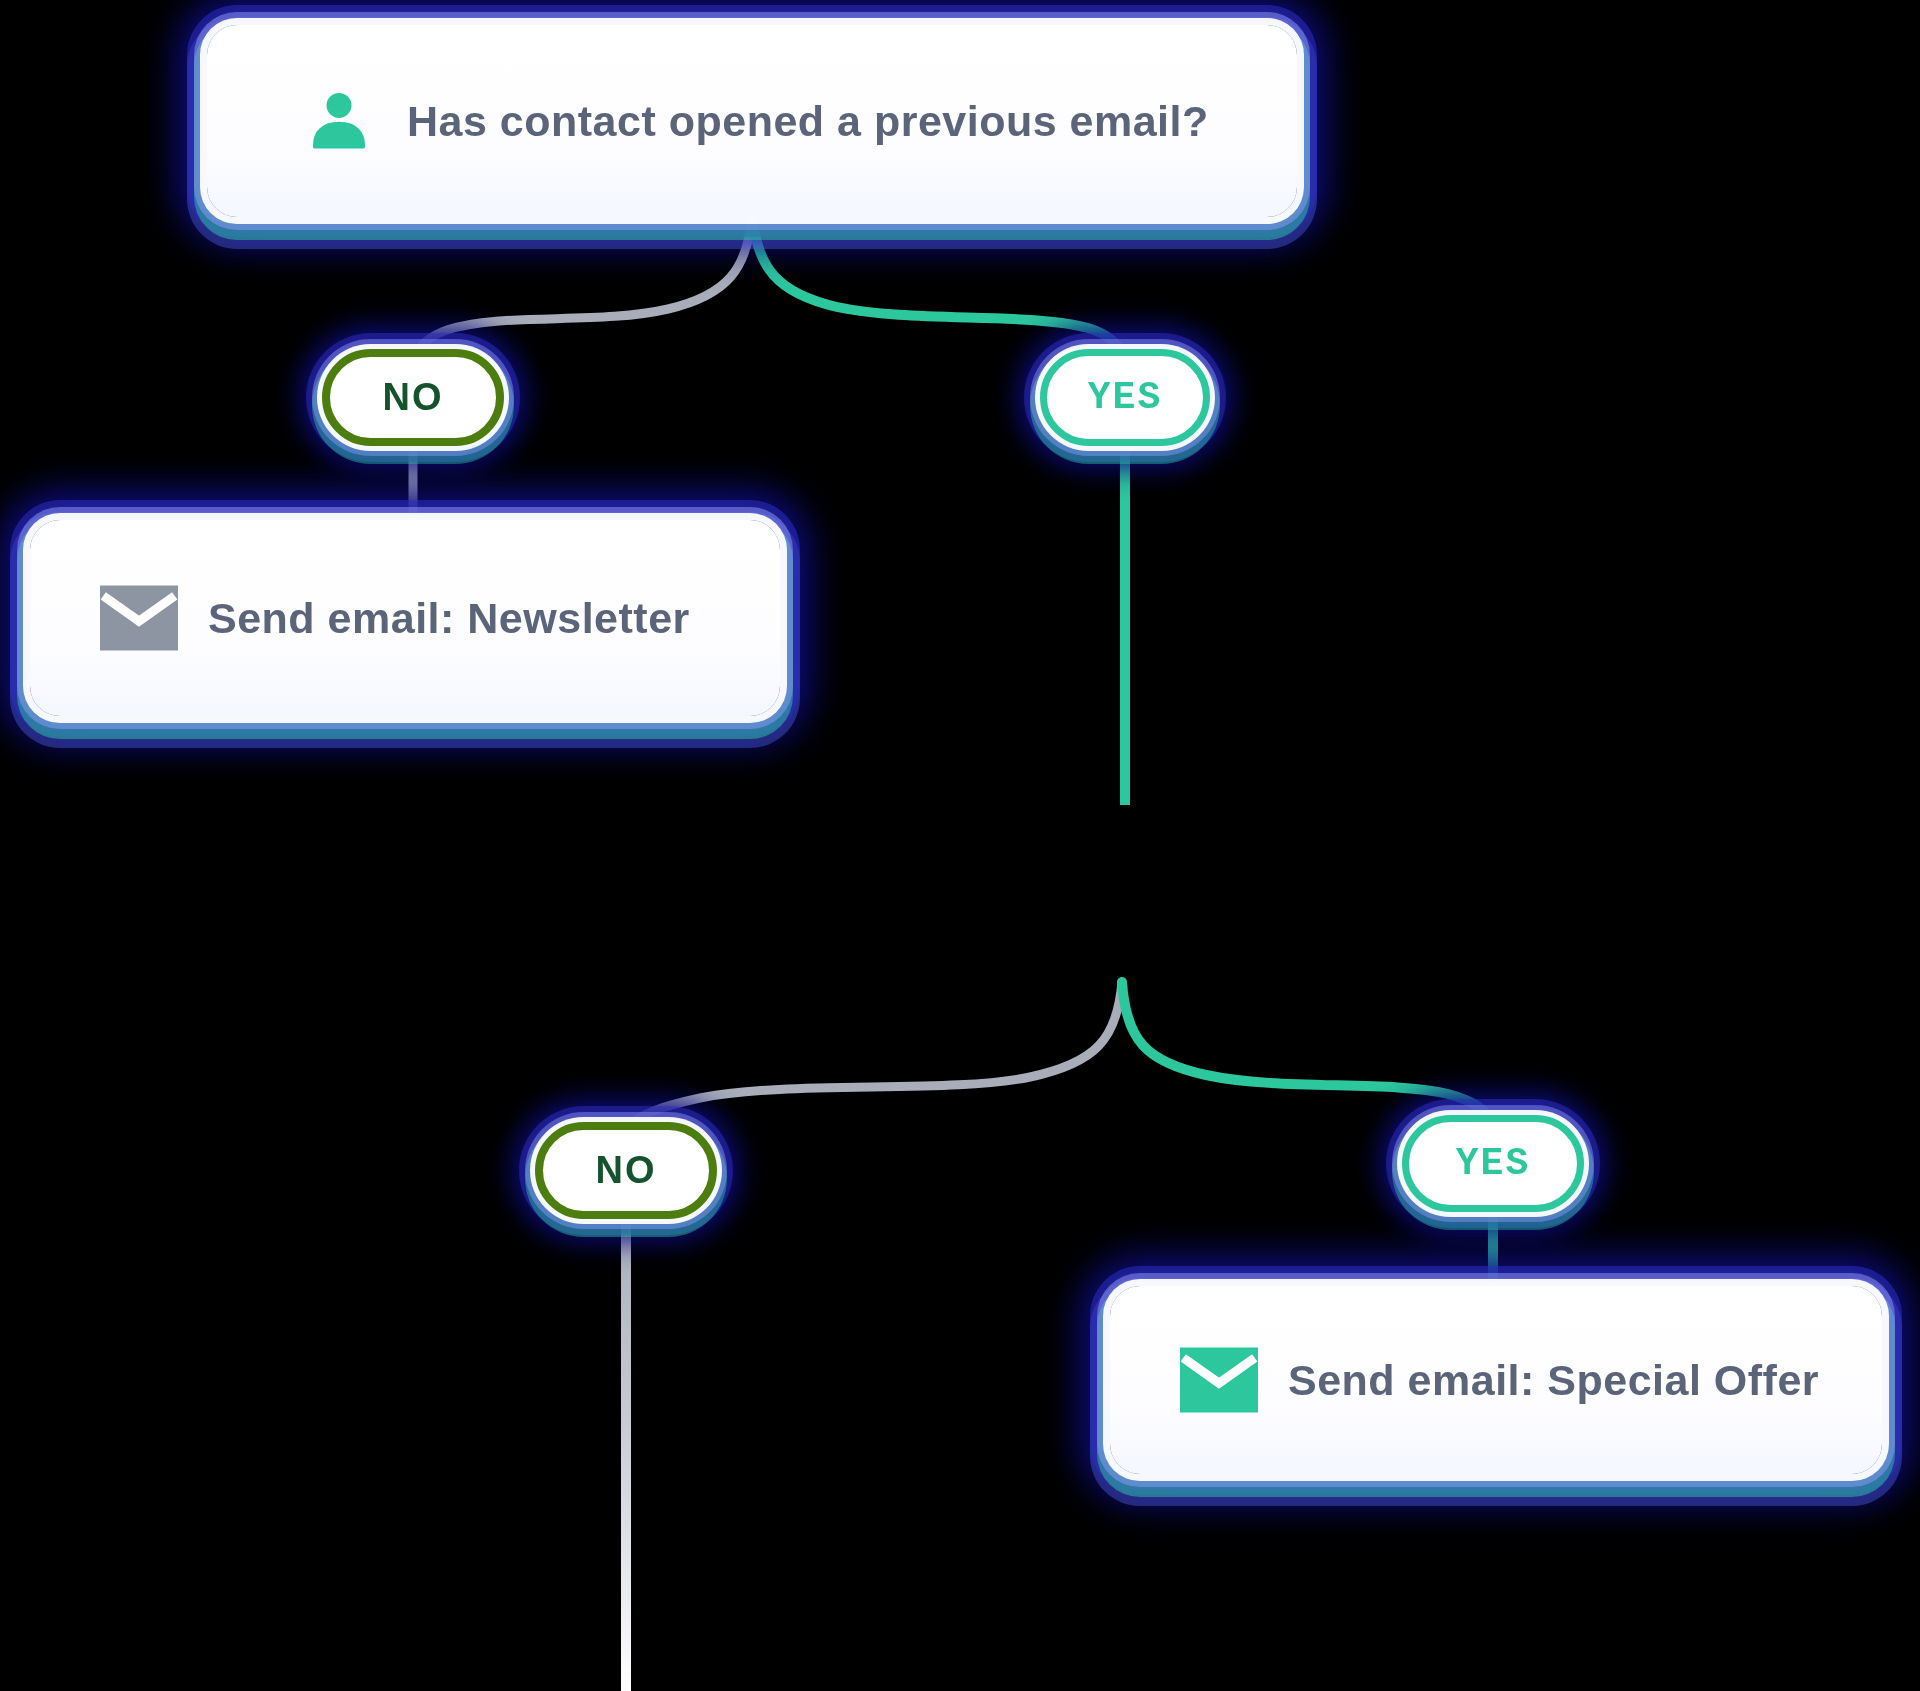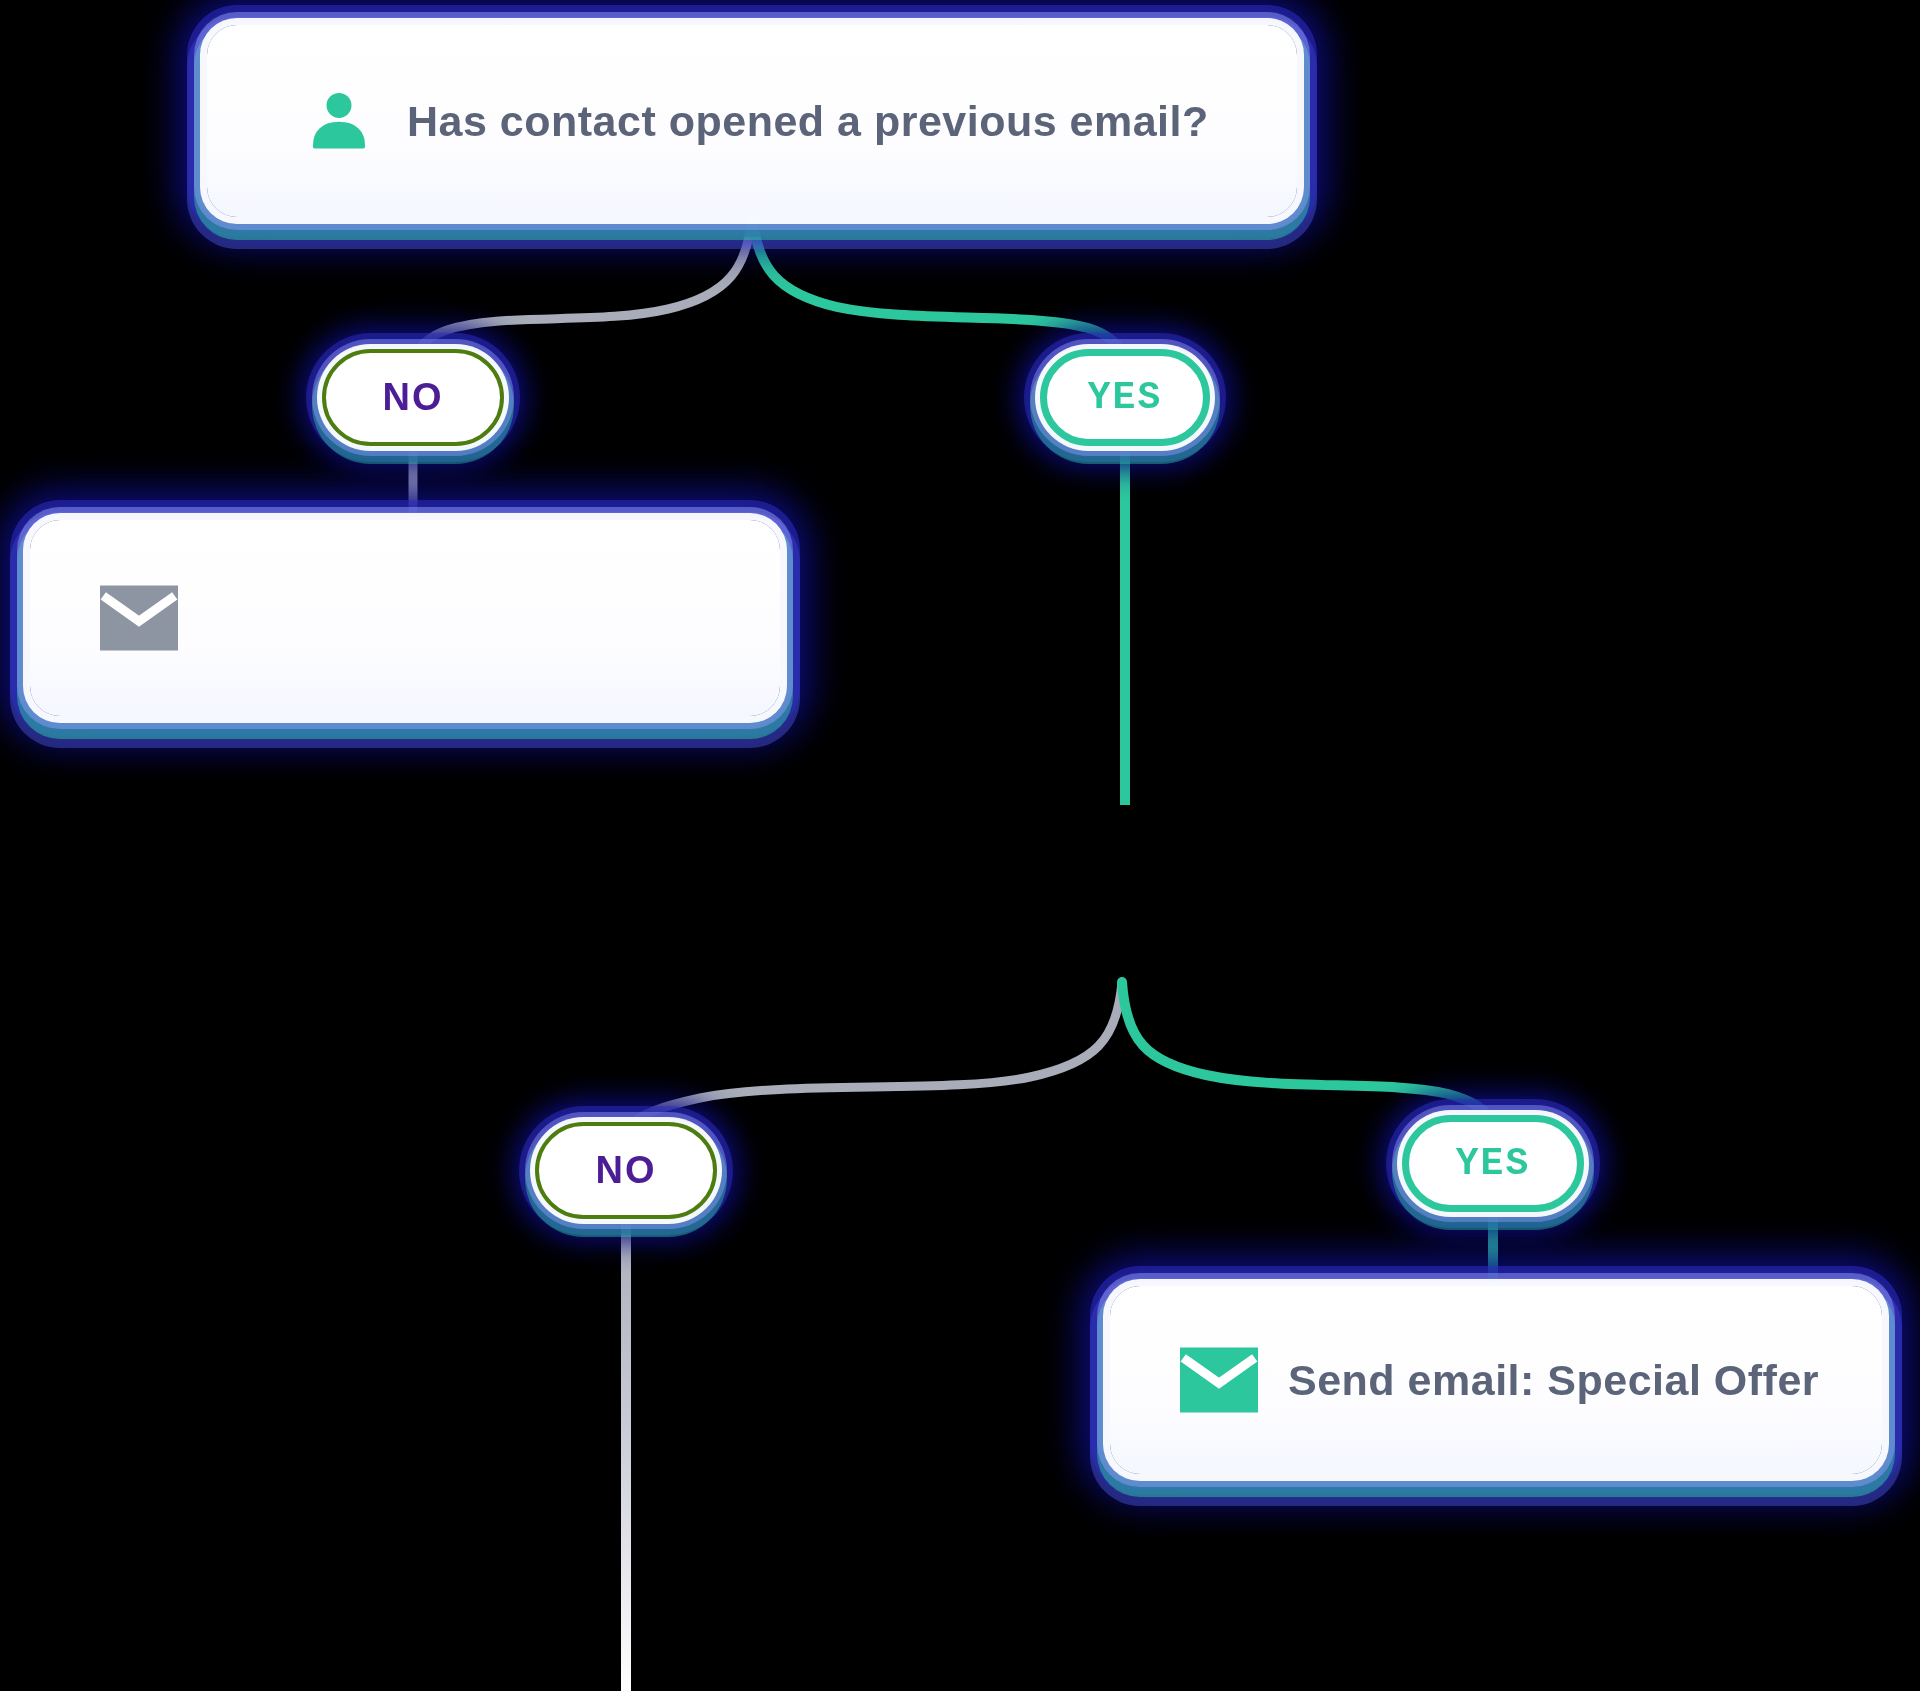--- a/index.html
+++ b/index.html
@@ -70,21 +70,21 @@
     font-size: 38px;
     font-weight: 700;
     letter-spacing: 2px;
     box-shadow:
       0 0 0 5px rgba(252,253,255,0.96),
       0 0 0 10px rgba(146,156,248,0.45),
       0 8px 0 10px rgba(45,199,158,0.45),
       0 0 0 16px rgba(45,45,190,0.50),
       0 0 28px 22px rgba(13,13,132,0.95);
   }
-  .pill.no  { border: 4px solid #4d7c0f; color: #4c1d95; }
+  .pill.no  { border: 8px solid #4d7c0f; color: #14532d; }
   .pill.yes { border: 7px solid #2dc79e; color: #2dc79e; font-family: Liberation Mono, monospace; }
 
   
   .vline {
     position: absolute;
     z-index: 1;
   }
   .fade-line {
     background: linear-gradient(180deg, #a8adb9 0%, #c9ccd6 45%, #ffffff 100%);
   }
@@ -131,20 +131,21 @@
     <span>YES</span>
   </div>
 
   <div class="node action" style="left:30px; top:520px; width:750px; height:196px;">
     <span class="icon">
       <svg width="78" height="66" viewBox="0 0 24 20" aria-hidden="true">
         <rect x="0" y="0" width="24" height="20" fill="#8d94a2"></rect>
         <path d="M1 3.2 L12 11 L23 3.2" fill="none" stroke="#ffffff" stroke-width="2.8"></path>
       </svg>
     </span>
+    <span class="label">Send email: Newsletter</span>
   </div>
 
 
   <div class="pill no" style="left:535px; top:1122px; width:182px; height:97px;">
     <span>NO</span>
   </div>
 
   <div class="pill yes" style="left:1402px; top:1115px; width:182px; height:97px;">
     <span>YES</span>
   </div>

